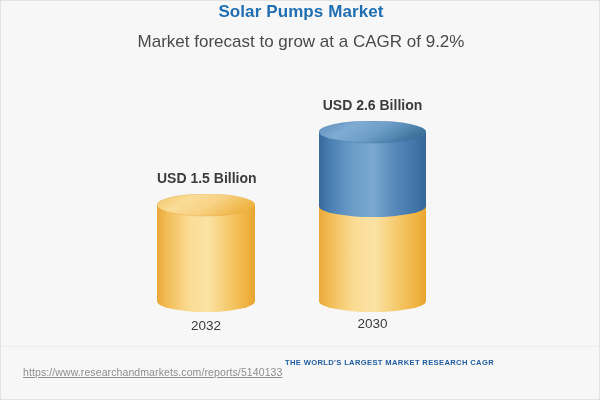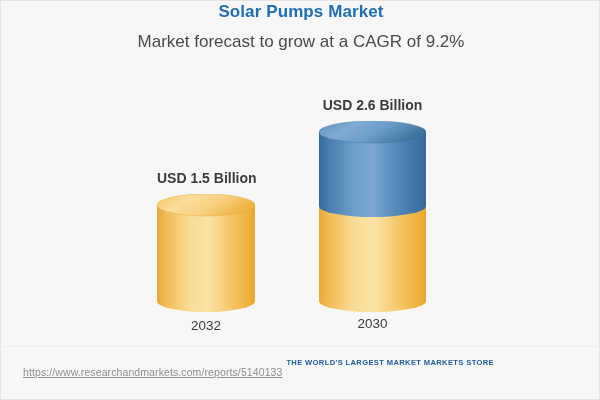--- a/index.html
+++ b/index.html
@@ -236,17 +236,17 @@
     </div>
 
   </div>
 
   <div class="footer-divider"></div>
 
   <div class="footer">
     <a class="footer-url" href="#">https://www.researchandmarkets.com/reports/5140133</a>
 
     <div class="logo">
-      <div class="logo-tag">THE WORLD'S LARGEST MARKET MARKETS STORE</div>
+      <div class="logo-tag">THE WORLD'S LARGEST MARKET RESEARCH CAGR</div>
     </div>
   </div>
 
 </div>
 
 </body></html>

